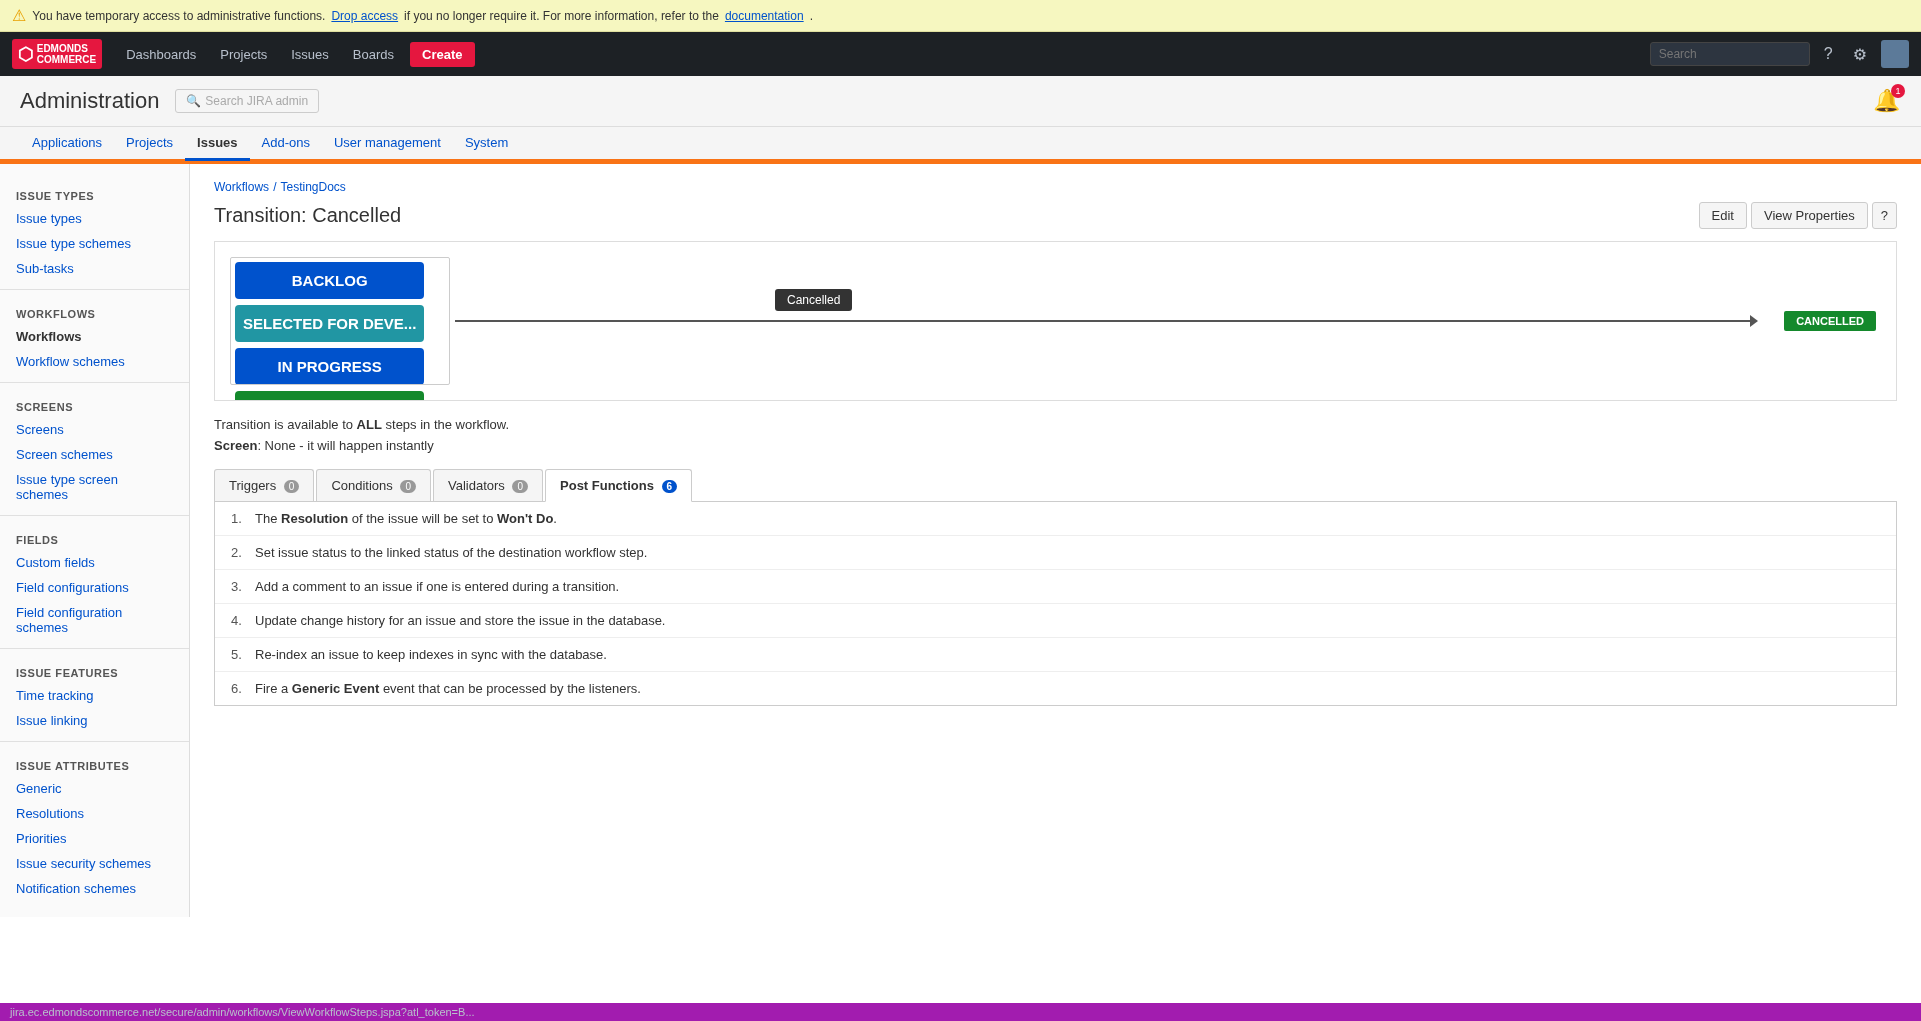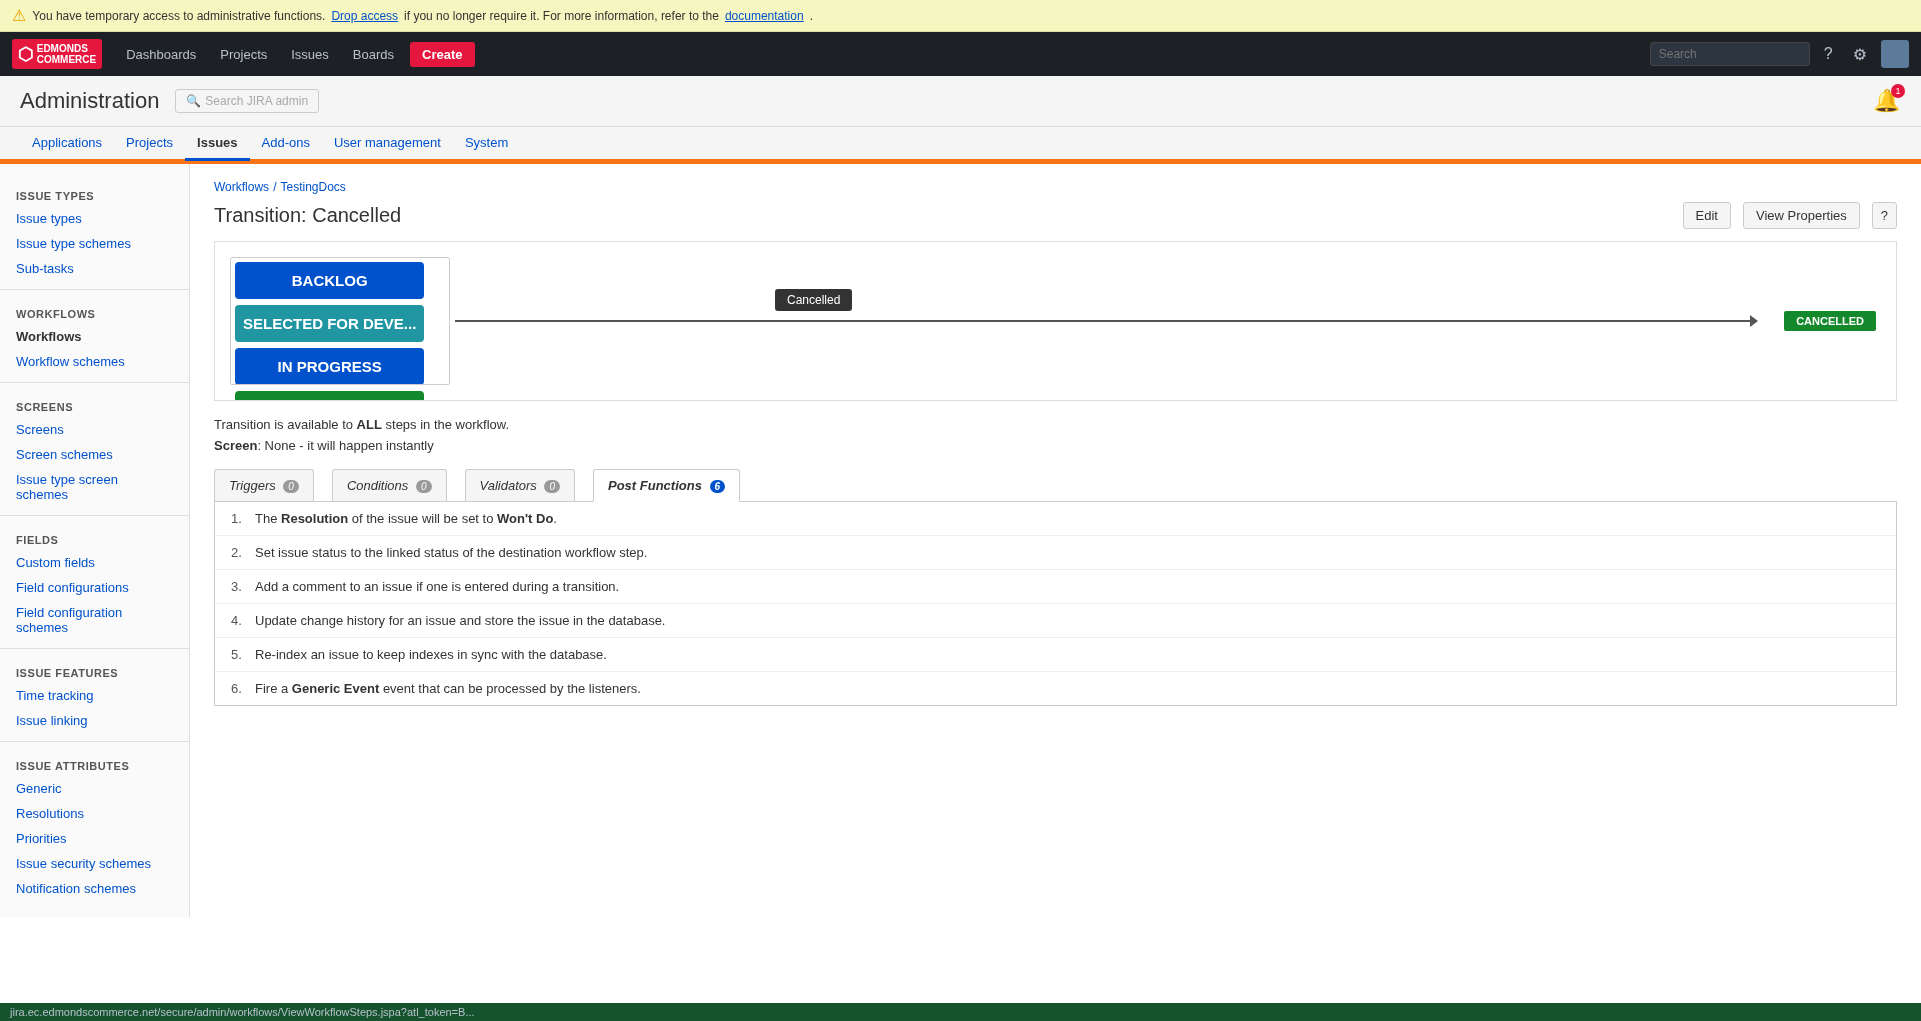--- a/index.html
+++ b/index.html
@@ -174,21 +174,21 @@
       font-size: 12px;
       color: #0052cc;
       margin-bottom: 8px;
       display: flex;
       align-items: center;
       gap: 4px;
     }
     .breadcrumb a { color: #0052cc; text-decoration: none; }
     .page-title-buttons {
       display: flex;
-      gap: 12px;
+      gap: 4px;
     }
     .btn-default {
       background: #f5f5f5;
       border: 1px solid #ccc;
       padding: 5px 12px;
       border-radius: 3px;
       cursor: pointer;
       font-size: 13px;
       color: #333;
     }
@@ -230,24 +230,23 @@
     
     .info-text {
       margin-bottom: 6px;
       font-size: 13px;
     }
     .info-text strong { font-weight: bold; }
 
     
     .tab-bar {
       display: flex;
-      gap: 16px;
+      gap: 0;
       margin: 16px 0 0;
       border-bottom: 1px solid #ccc;
-      font-style: italic;
     }
     .tab-item {
       padding: 8px 14px;
       font-size: 13px;
       cursor: pointer;
       border: 1px solid #ccc;
       border-bottom: none;
       background: #f5f5f5;
       color: #333;
       margin-right: 2px;
@@ -302,21 +301,21 @@
     }
     .post-functions-list li:last-child { border-bottom: none; }
     .pf-num { color: #555; min-width: 16px; }
 
     
     .status-bar {
       position: fixed;
       bottom: 0;
       left: 0;
       right: 0;
-      background: #14532d;
+      background: #a21caf;
       color: #b8c0cc;
       font-size: 11px;
       padding: 3px 10px;
     }
 
     
     .notif-icon {
       position: relative;
     }
     .notif-badge {

